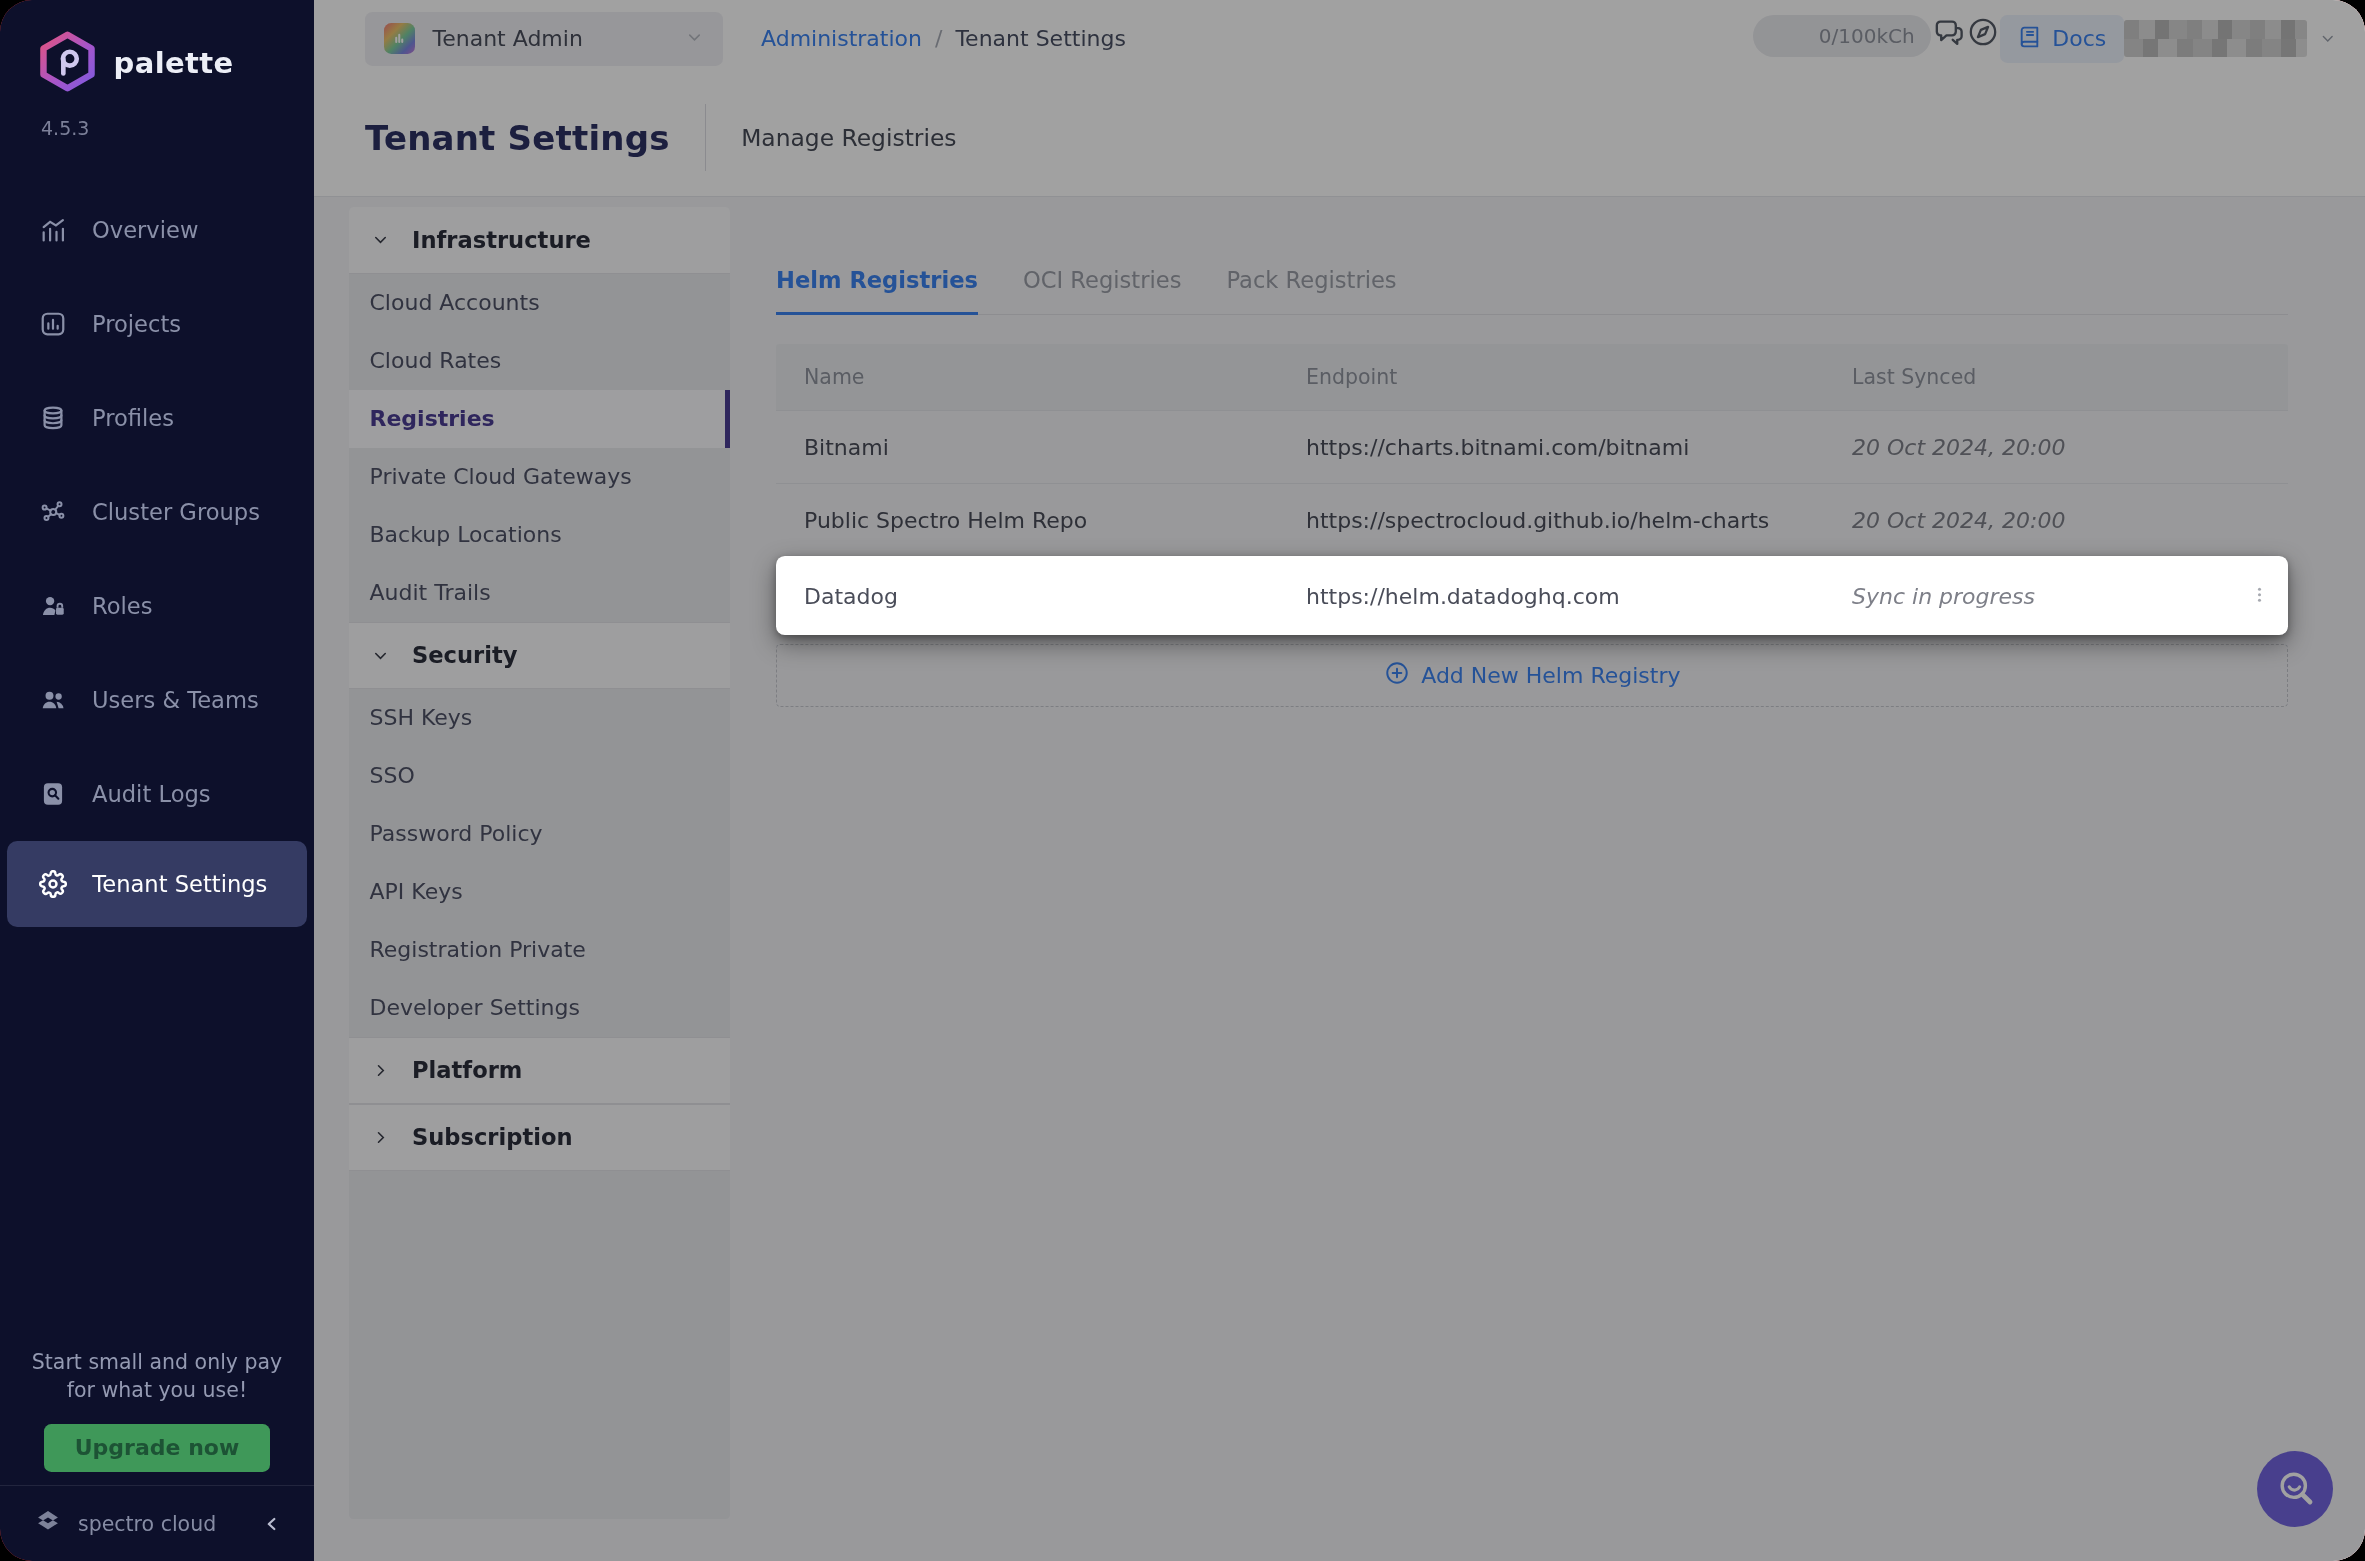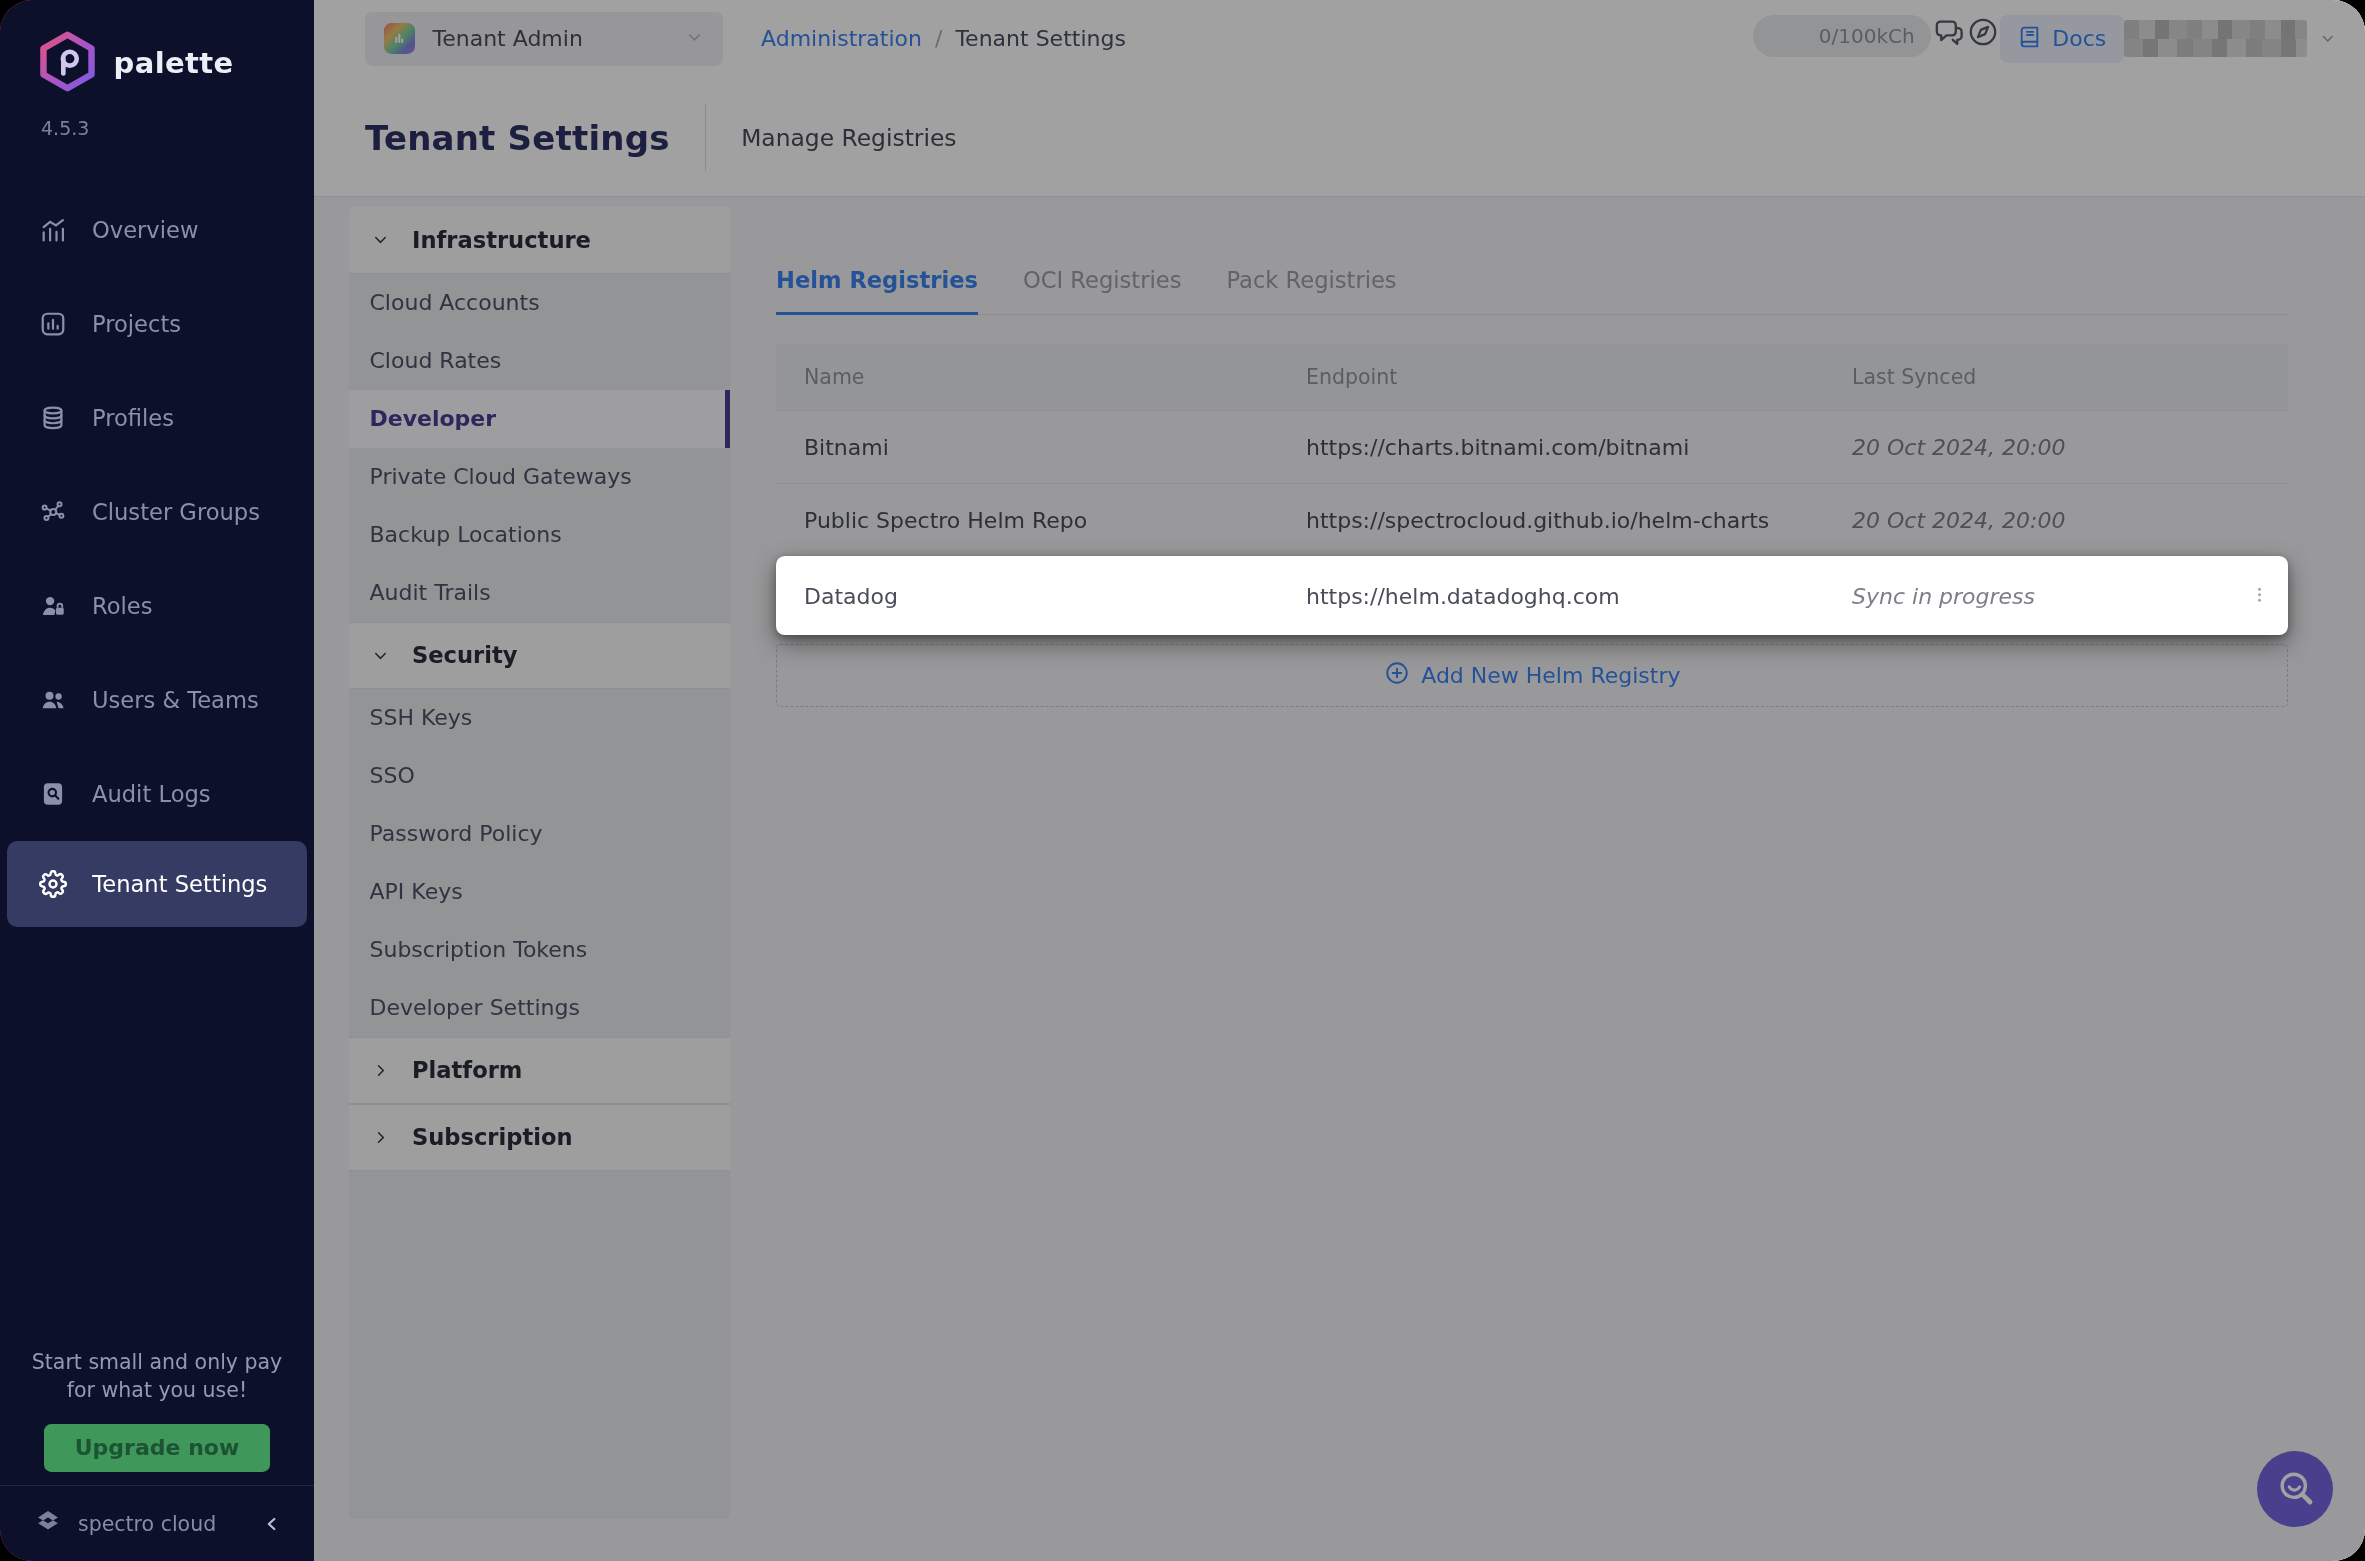--- a/index.html
+++ b/index.html
@@ -291,38 +291,38 @@
         <div class="sn-header" style="border-top:none">
           <span class="chev">
             <svg width="19" height="19" viewBox="0 0 24 24" fill="none" stroke="currentColor" stroke-width="2" stroke-linecap="round">
                 <path d="M6 9.5l6 6 6-6"></path>
               </svg>
             </span>
           <span>Infrastructure</span>
         </div>
         <div class="sn-item">Cloud Accounts</div>
         <div class="sn-item">Cloud Rates</div>
-        <div class="sn-item active">Developer</div>
+        <div class="sn-item active">Registries</div>
         <div class="sn-item">Private Cloud Gateways</div>
         <div class="sn-item">Backup Locations</div>
         <div class="sn-item">Audit Trails</div>
 
         <div class="sn-header">
           <span class="chev">
             <svg width="19" height="19" viewBox="0 0 24 24" fill="none" stroke="currentColor" stroke-width="2" stroke-linecap="round">
                 <path d="M6 9.5l6 6 6-6"></path>
               </svg>
             </span>
           <span>Security</span>
         </div>
         <div class="sn-item">SSH Keys</div>
         <div class="sn-item">SSO</div>
         <div class="sn-item">Password Policy</div>
         <div class="sn-item">API Keys</div>
-        <div class="sn-item">Subscription Tokens</div>
+        <div class="sn-item">Registration Private</div>
         <div class="sn-item">Developer Settings</div>
 
         <div class="sn-header">
           <span class="chev">
             <svg width="19" height="19" viewBox="0 0 24 24" fill="none" stroke="currentColor" stroke-width="2" stroke-linecap="round">
                 <path d="M9.5 6l6 6-6 6"></path>
               </svg>
             </span>
           <span>Platform</span>
         </div>

